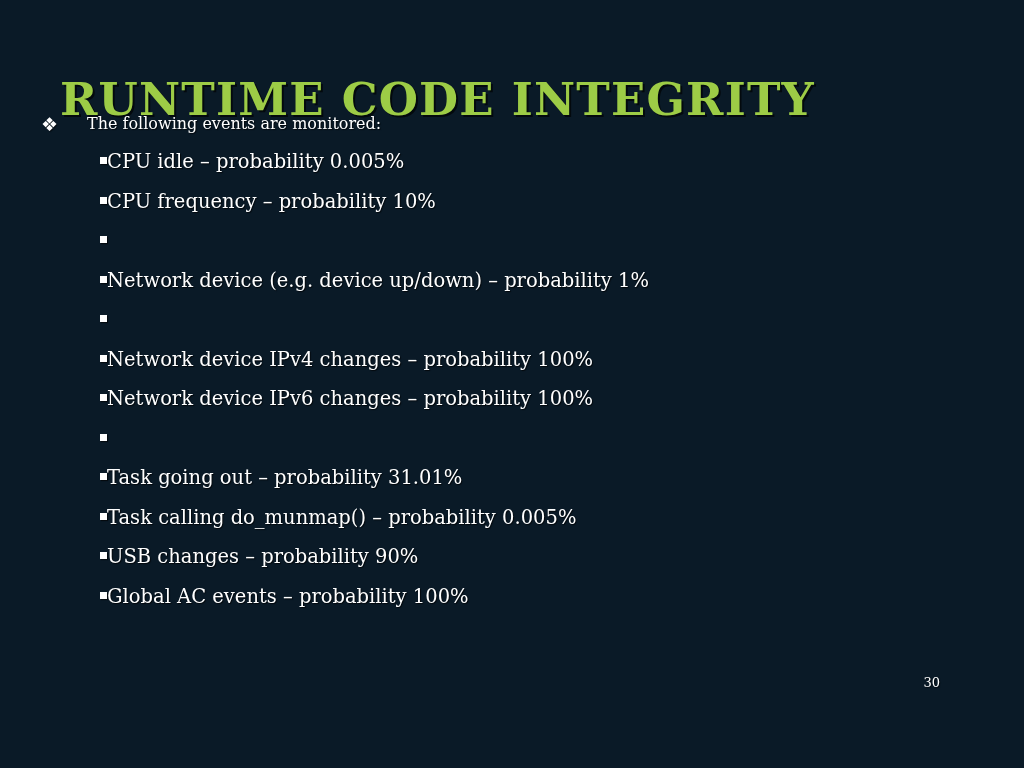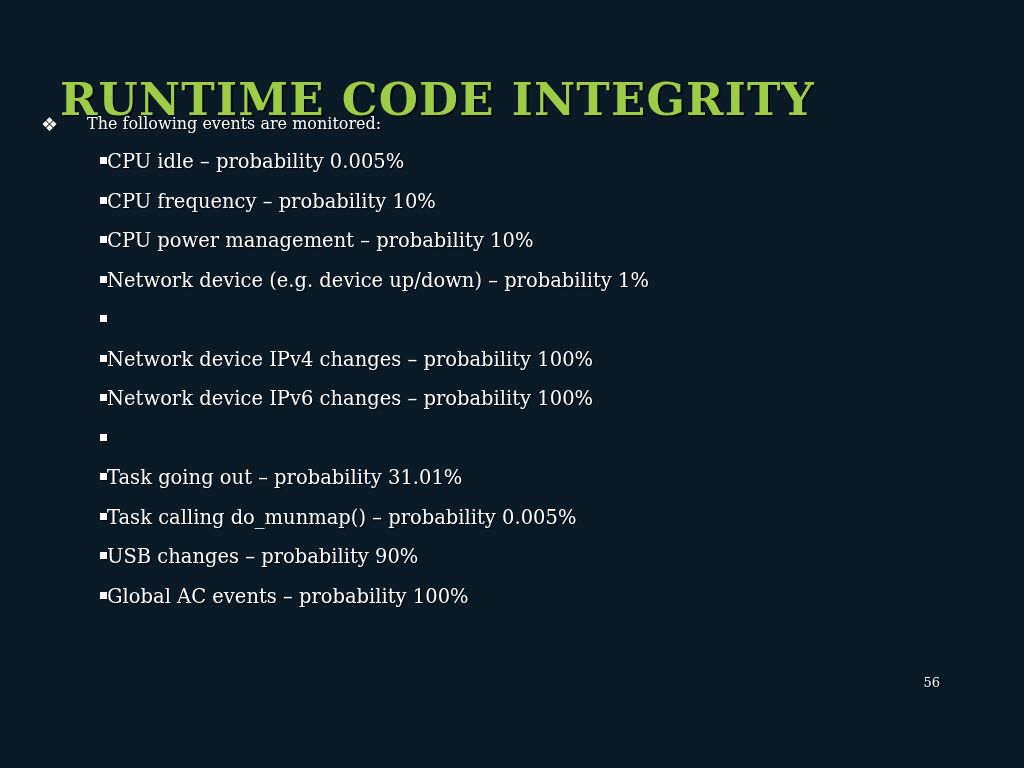--- a/index.html
+++ b/index.html
@@ -124,21 +124,20 @@
       <span class="lvl2-text">CPU idle – probability 0.005%</span>
     </div>
 
     <div class="lvl2-item">
       <span class="lvl2-marker"></span>
       <span class="lvl2-text">CPU frequency – probability 10%</span>
     </div>
 
     <div class="lvl2-item">
       <span class="lvl2-marker"></span>
-      <span class="lvl2-text">CPU power management – probability 10%</span>
     </div>
 
     <div class="lvl2-item">
       <span class="lvl2-marker"></span>
       <span class="lvl2-text">Network device (e.g. device up/down) – probability 1%</span>
     </div>
 
     <div class="lvl2-item">
       <span class="lvl2-marker"></span>
     </div>
@@ -172,15 +171,15 @@
       <span class="lvl2-text">USB changes – probability 90%</span>
     </div>
 
     <div class="lvl2-item">
       <span class="lvl2-marker"></span>
       <span class="lvl2-text">Global AC events – probability 100%</span>
     </div>
 
   </div>
 
-  <div id="slide-number">56</div>
+  <div id="slide-number">30</div>
 
 </div>
 
 </body></html>

